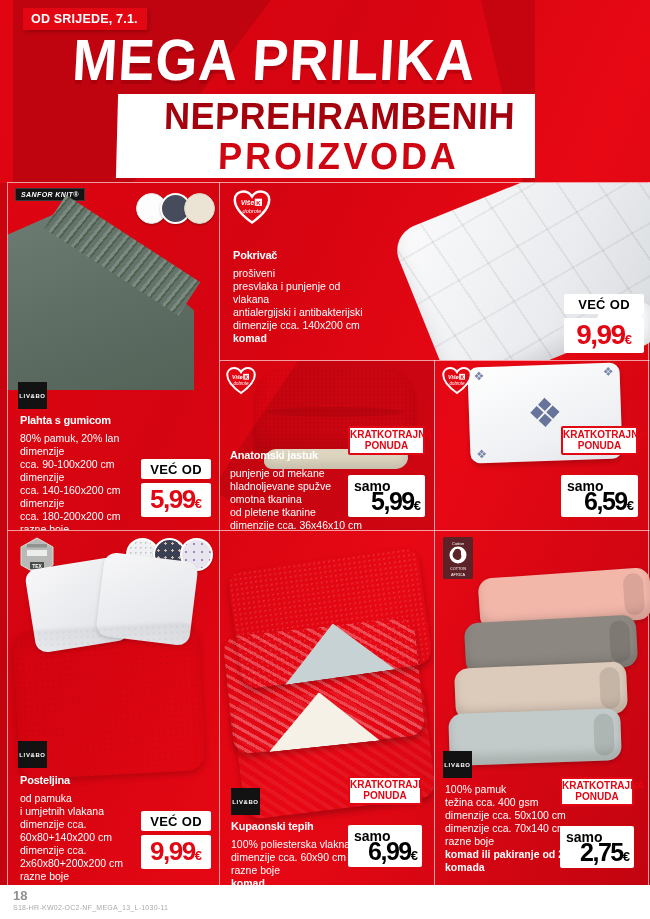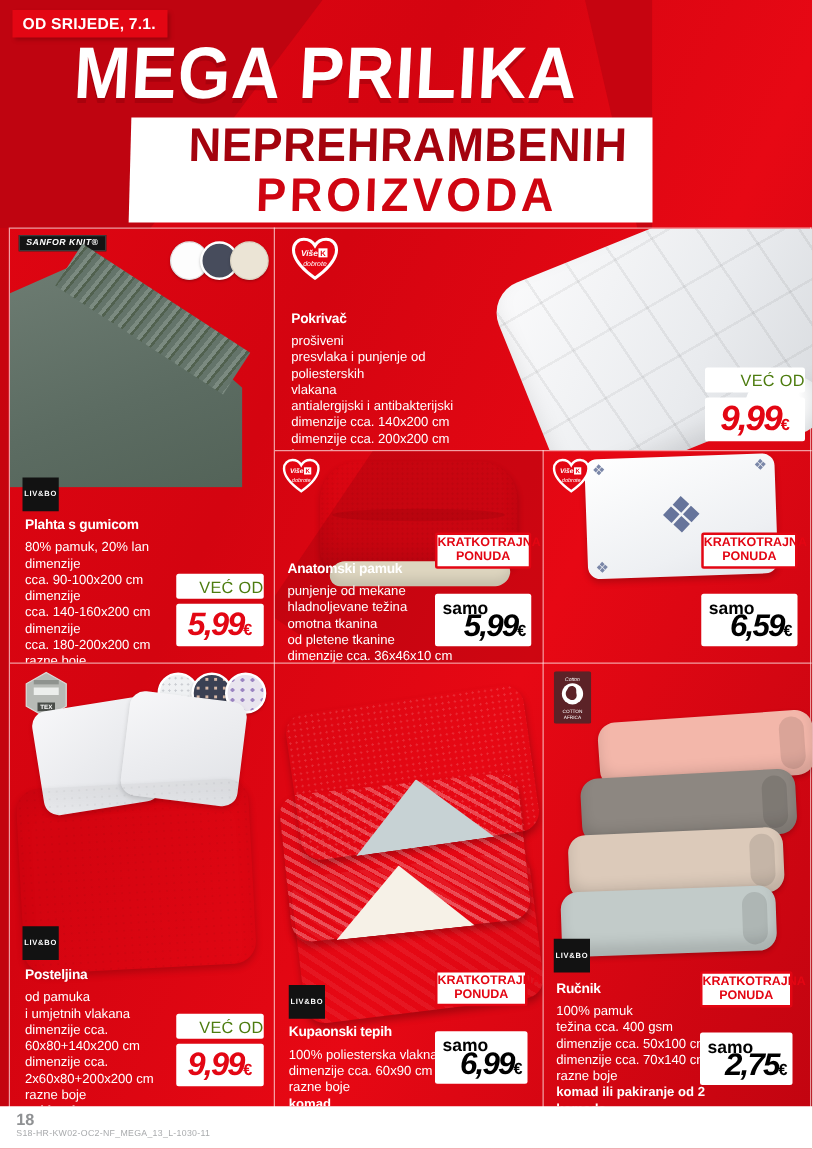--- a/index.html
+++ b/index.html
@@ -3,21 +3,21 @@
 <meta charset="utf-8">
 <style>
   html,body { margin:0; padding:0; background:#ffffff; }
   * { box-sizing:border-box; }
   .page {
     position:relative; width:650px; height:919px; overflow:hidden;
     font-family:"Liberation Sans", sans-serif;
     background:linear-gradient(115deg,#e10512 0%, #d40410 34%, #e70814 62%, #c10410 100%);
   }
   
-  .header { position:absolute; left:0; top:0; width:522px; height:183px; overflow:hidden; }
+  .header { position:absolute; left:13px; top:0; width:522px; height:183px; overflow:hidden; }
   .header-wedge-tl { position:absolute; left:0; top:0; width:300px; height:183px;
     background:#bf0410; clip-path:polygon(0 0, 86% 0, 40% 100%, 0 100%); }
   .header-wedge-tr { position:absolute; right:0; top:0; width:120px; height:183px;
     background:#c60410; clip-path:polygon(55% 0, 100% 0, 100% 100%, 90% 100%); }
   .date-badge { position:absolute; left:10px; top:8px; background:#e30613; color:#fff;
     font-size:12.5px; font-weight:bold; padding:4px 9px 4px 8px; letter-spacing:.2px;
     box-shadow:2px 2px 3px rgba(90,0,6,.35); }
   .title-main { position:absolute; left:0; top:28px; width:100%; text-align:center;
     color:#fff; font-size:54px; font-weight:bold; letter-spacing:1px;
     transform:skewX(-3deg) scaleY(1.08); text-shadow:0 4px 0 rgba(130,0,9,.35); }
@@ -32,24 +32,24 @@
   .edge-left  { position:absolute; left:0; top:183px; width:7px;  height:702px; background:rgba(140,2,10,.25); }
   .edge-right { position:absolute; left:649px; top:183px; width:1px; height:702px; background:rgba(140,2,10,.3); }
   
   .tile { position:absolute; overflow:hidden; color:#fff; }
   .pinfo h3 { margin:0 0 3px 0; font-size:11px; letter-spacing:-.2px; line-height:17px; font-weight:bold; }
   .details div { font-size:10.5px; line-height:13px; white-space:nowrap; }
   .unit { font-size:10.5px; line-height:13px; font-weight:bold; }
   .unit.wrap { white-space:normal; width:148px; }
   
   .offer { position:absolute; text-align:center; }
-  .vecod-label { background:#fff; color:#4d7c0f; font-weight:normal; font-size:13px;
-    padding:3px 0 2px; border-radius:2px; letter-spacing:.3px; margin-bottom:4px;text-align:right; }
+  .vecod-label { background:#fff; color:#000000; font-weight:bold; font-size:13px;
+    padding:3px 0 2px; border-radius:2px; letter-spacing:.3px; margin-bottom:4px; }
   .price-box { background:#fff; color:#e30613; border-radius:2px; padding:1px 0 2px; }
-  .num { font-size:26px; font-weight:bold; font-style:italic; letter-spacing:-1.5px;text-align:right; }
+  .num { font-size:26px; font-weight:bold; letter-spacing:-1.5px;text-align:right; }
   .cur { font-size:13px; font-weight:bold; }
   .kbadge { background:#fff; border:2px solid #e30613; border-radius:2px; color:#e30613;
     font-weight:bold; font-size:10px; line-height:10.5px; padding:2px 0; margin-bottom:20px; }
   .samo-box { position:relative; background:#fff; border-radius:2px; height:42px; color:#000000; }
   .samo { position:absolute; left:6px; top:3px; font-size:14px; font-weight:bold; }
   .kprice { position:absolute; right:4px; bottom:1px; }
   .kprice .num { font-size:25px; }
   
   .sanfor { position:absolute; left:7px; top:5px; background:#141414; color:#fff;
     font-size:7px; font-weight:bold; font-style:italic; padding:2px 5px; letter-spacing:.4px;
@@ -216,25 +216,23 @@
       <text x="14" y="14" text-anchor="middle" font-size="6" fill="#fff" font-weight="bold" font-style="italic">Više</text>
       <rect x="20.5" y="8.5" width="6.5" height="6.5" fill="#fff"></rect>
       <text x="23.8" y="13.8" text-anchor="middle" font-size="5.5" fill="#e30613" font-weight="bold">K</text>
       <text x="18" y="21.5" text-anchor="middle" font-size="5" fill="#fff" font-style="italic">dobrote</text>
     </svg>
     <div class="pinfo" style="position:absolute;left:13px;top:64px;width:210px">
       <h3>Pokrivač</h3>
       <div class="details">
           <div>prošiveni</div>
           <div>presvlaka i punjenje od</div>
-          <div>poliesterskih</div>
           <div>vlakana</div>
           <div>antialergijski i antibakterijski</div>
           <div>dimenzije cca. 140x200 cm</div>
-          <div>dimenzije cca. 200x200 cm</div>
         </div>
       <div class="unit">komad</div>
     </div>
     <div class="offer" style="right:6px;bottom:7px;width:80px">
       <div class="vecod-label">VEĆ OD</div>
       <div class="price-box"><span class="num" style="font-size:28px">9,99</span><span class="cur">€</span></div>
     </div>
   </section>
 
   <section class="tile" style="left:220px;top:361px;width:214px;height:169px">
@@ -244,24 +242,24 @@
       </div>
     <div class="anat-base"></div>
     <svg class="heart-badge" style="left:5px;top:5px;width:32px;height:29px" viewBox="0 0 36 32">
       <path d="M18 30 C6 21.5 2.5 14.5 2.5 9.5 C2.5 5 6 2 10 2 c3.4 0 6.4 1.8 8 4.6 C19.6 3.8 22.6 2 26 2 c4 0 7.5 3 7.5 7.5 0 5 -3.5 12 -15.5 20.5z" fill="#e30613" stroke="#ffffff" stroke-width="2.2"></path>
       <text x="14" y="14" text-anchor="middle" font-size="6" fill="#fff" font-weight="bold" font-style="italic">Više</text>
       <rect x="20.5" y="8.5" width="6.5" height="6.5" fill="#fff"></rect>
       <text x="23.8" y="13.8" text-anchor="middle" font-size="5.5" fill="#e30613" font-weight="bold">K</text>
       <text x="18" y="21.5" text-anchor="middle" font-size="5" fill="#fff" font-style="italic">dobrote</text>
     </svg>
     <div class="pinfo" style="position:absolute;left:10px;top:86px;width:140px">
-      <h3>Anatomski pamuk</h3>
+      <h3>Anatomski jastuk</h3>
       <div class="details">
           <div>punjenje od mekane</div>
-          <div>hladnoljevane težina</div>
+          <div>hladnoljevane spužve</div>
           <div>omotna tkanina</div>
           <div>od pletene tkanine</div>
           <div>dimenzije cca. 36x46x10 cm</div>
         </div>
 
     </div>
     <div class="offer" style="right:9px;bottom:13px;width:77px">
       <div class="kbadge">
         <div>KRATKOTRAJNA</div>
         <div>PONUDA</div>
@@ -374,21 +372,20 @@
     <svg class="cotton-badge" style="left:8px;top:6px;width:30px;height:42px" viewBox="0 0 30 42">
       <rect width="30" height="42" rx="2" fill="#5c2227"></rect>
       <text x="15" y="7.5" font-size="4" fill="#ffffff" text-anchor="middle" font-style="italic">Cotton</text>
       <circle cx="15" cy="18" r="8.5" fill="#ffffff"></circle>
       <path d="M12 12.5 c3.5-2 6.5 0.5 6 3.5 -0.3 1.8 1 3 0 5 -1 2 -4 3 -6 1 -2 -1 -3 -4 -2 -6 z" fill="#5c2227"></path>
       <text x="15" y="33" font-size="3.8" fill="#ffffff" text-anchor="middle">COTTON</text>
       <text x="15" y="38.5" font-size="3.8" fill="#ffffff" text-anchor="middle">AFRICA</text>
     </svg>
     <div class="brandlogo" style="left:8px;top:220px">LIV&amp;BO</div>
     <div class="pinfo" style="position:absolute;left:10px;top:252px;width:148px">
-      <h3>Ručnik</h3>
       <div class="details">
           <div>100% pamuk</div>
           <div>težina cca. 400 gsm</div>
           <div>dimenzije cca. 50x100 cm</div>
           <div>dimenzije cca. 70x140 cm</div>
           <div>razne boje</div>
         </div>
       <div class="unit wrap">komad ili pakiranje od 2 komada</div>
     </div>
     <div class="offer" style="right:16px;bottom:17px;width:74px">

